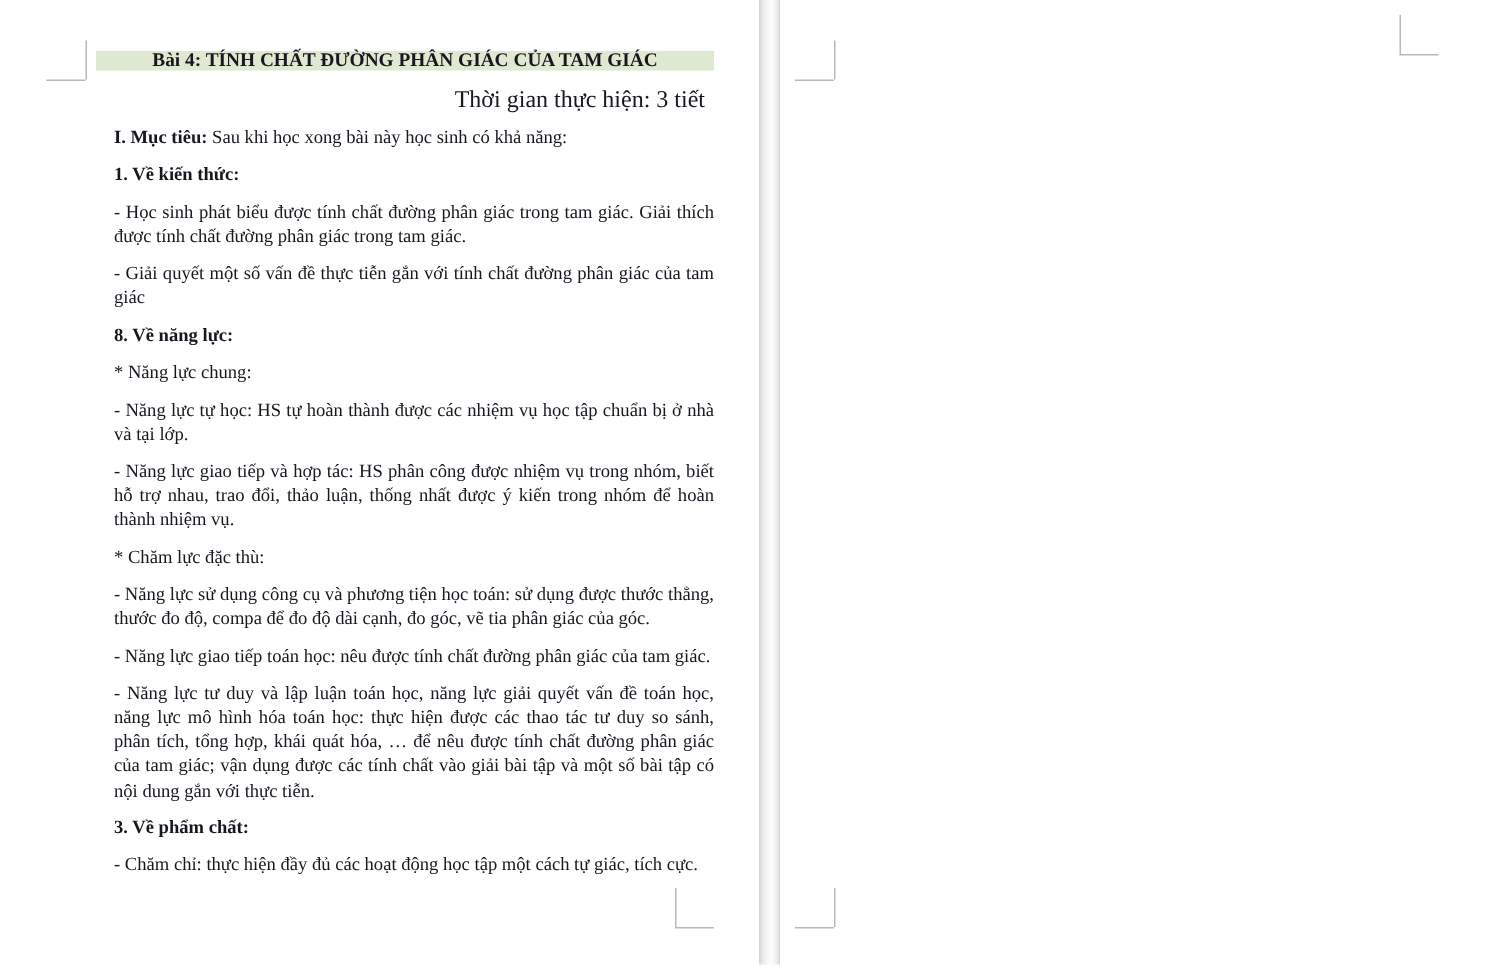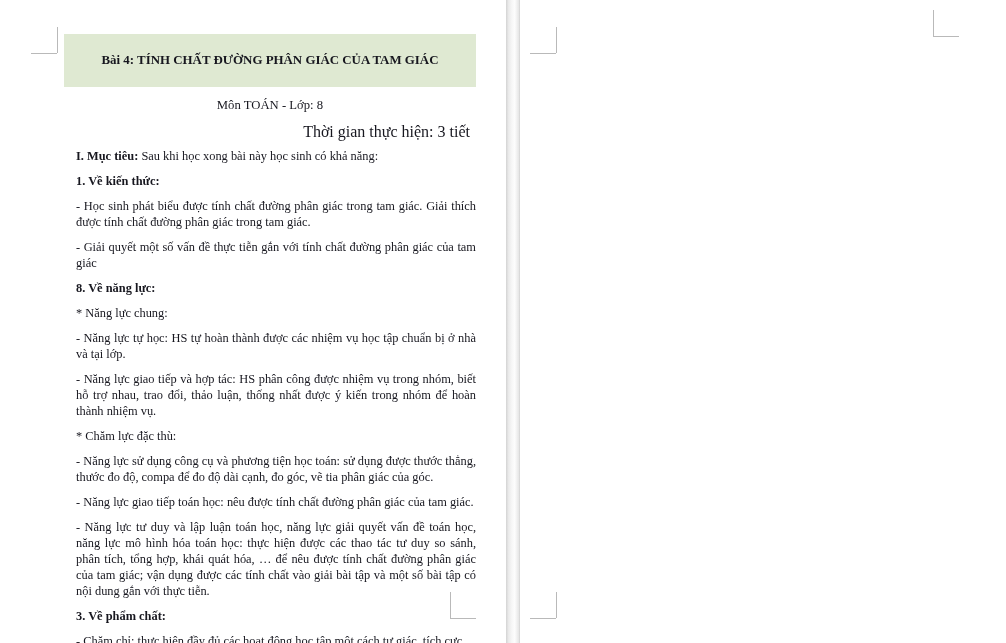--- a/index.html
+++ b/index.html
@@ -86,21 +86,21 @@
   }
   .head-right {
     flex: 1;
     background: #dfe9d2;
     display: flex;
     align-items: center;
     justify-content: center;
     text-align: center;
     font-weight: bold;
     font-size: 12.9px;
-    padding: 20px 4px;
+    padding: 0 4px;
     box-sizing: border-box;
   }
   .subject-line {
     text-align: center;
     font-size: 12.7px;
     padding: 10px 0 2px 0;
   }
   .time-line {
     text-align: right;
     font-size: 16px;
@@ -120,21 +120,20 @@
       <i class="v" style="left:0;top:0;"></i>
       <i class="h" style="left:0;top:26px;"></i>
     </div>
 
   <div class="col" id="col-left">
 
     <div class="doc-head">
       <div class="head-right">Bài 4: TÍNH CHẤT ĐƯỜNG PHÂN GIÁC CỦA TAM GIÁC</div>
     </div>
 
-    <div class="subject-line">Môn TOÁN - Lớp: 8</div>
     <div class="time-line">Thời gian thực hiện: 3 tiết</div>
 
     <div id="left-lines">
         <p class="ln"><b>I. Mục tiêu:</b> Sau khi học xong bài này học sinh có khả năng:</p>
         <p class="ln"><b>1. Về kiến thức:</b></p>
         <p class="ln">- Học sinh phát biểu được tính chất đường phân giác trong tam giác. Giải thích được tính chất đường phân giác trong tam giác.</p>
         <p class="ln">- Giải quyết một số vấn đề thực tiễn gắn với tính chất đường phân giác của tam giác</p>
         <p class="ln"><b>8. Về năng lực:</b></p>
         <p class="ln">* Năng lực chung:</p>
         <p class="ln">- Năng lực tự học: HS tự hoàn thành được các nhiệm vụ học tập chuẩn bị ở nhà và tại lớp.</p>

